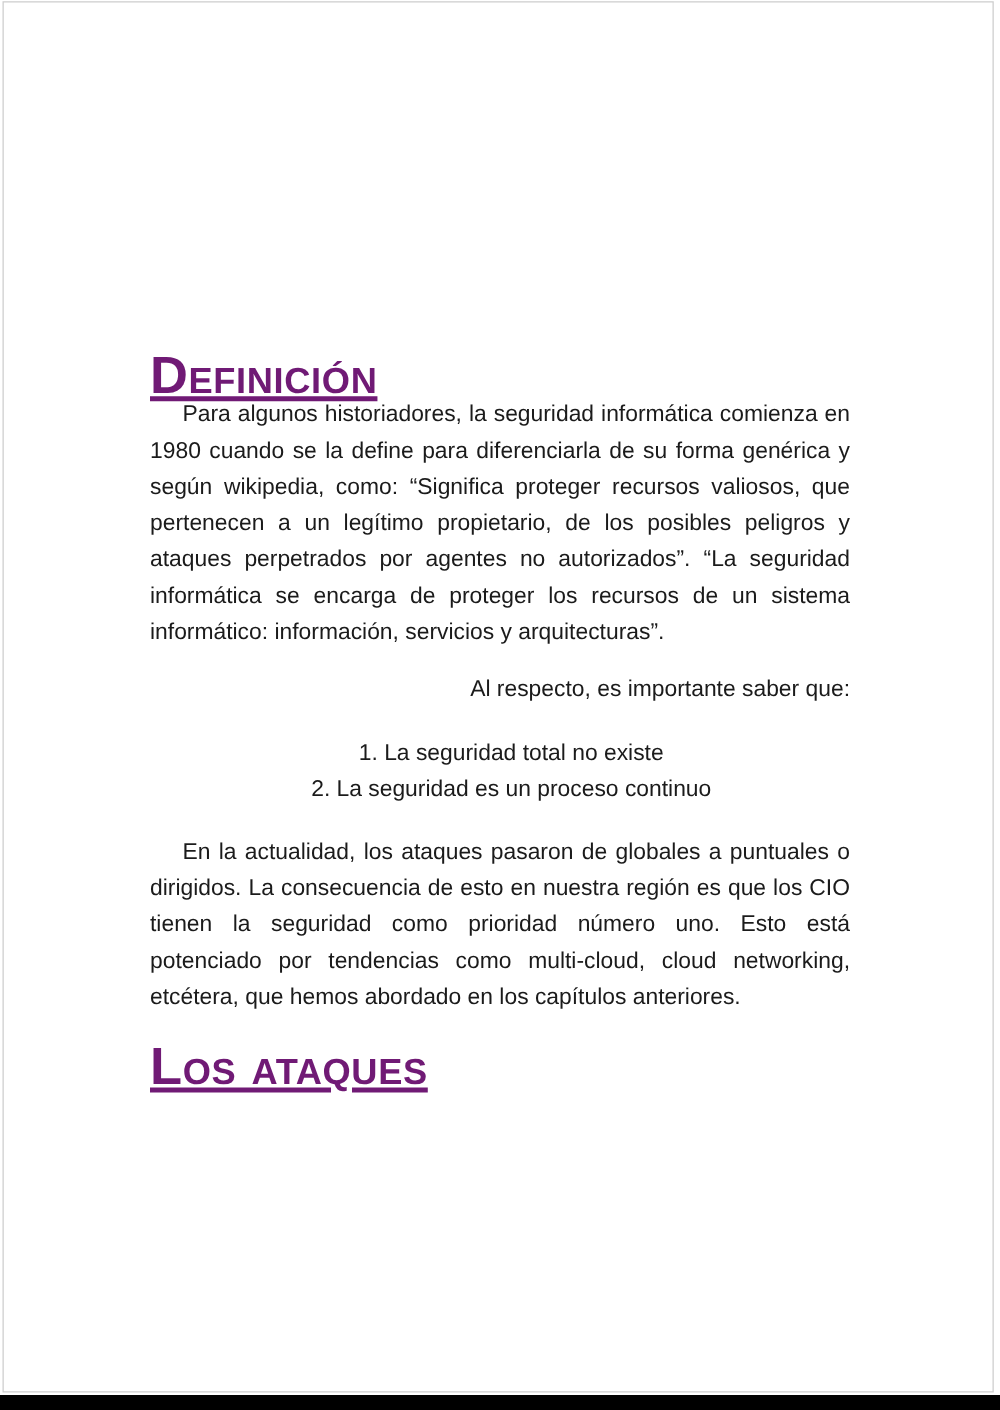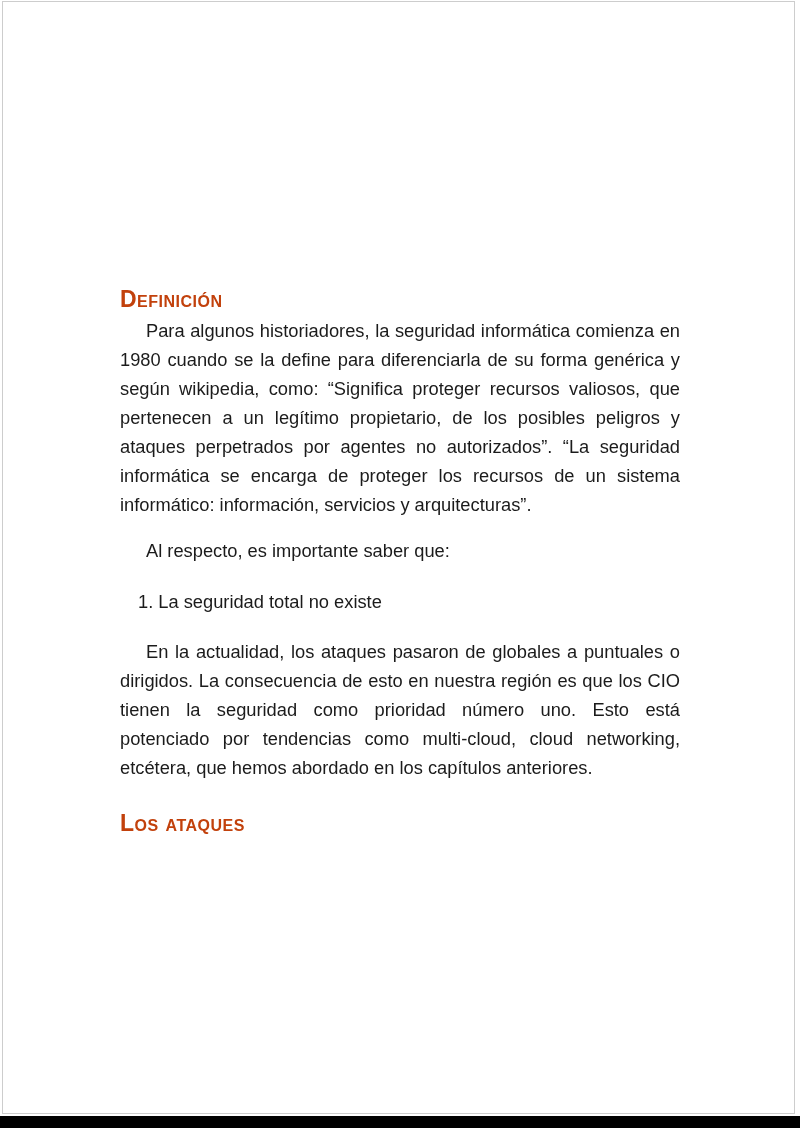--- a/index.html
+++ b/index.html
@@ -26,40 +26,42 @@
   }
   .content {
     margin-left: 117px;
     width: 560px;
     color: #1b1b1b;
     font-size: 18.3px;
   }
   .heading {
     font-weight: bold;
     font-variant: small-caps;
-    color: #c2410c;
-    font-size: 23px;
+    color: #701a75;
+    font-size: 42px;
     line-height: 33px;
     letter-spacing: 0.5px;
     margin: 0;
+    text-decoration: underline;
   }
   .h1 { margin-top: 281px; }
   .h2 { margin-top: 25px; }
   .para {
     margin: 0;
     line-height: 29px;
     text-align: justify;
     text-indent: 26px;
   }
   .p1 { }
-  .p2 { margin-top: 17px; text-align: left; }
+  .p2 { margin-top: 17px; text-align: right; }
   .p3 { margin-top: 21px; }
   .list {
     margin: 22px 0 0 18px;
     line-height: 29px;
+    text-align: center;
   }
   .list-item .num {
     margin-right: 5px;
   }
   .gap-bar {
     position: absolute;
     left: 0;
     top: 1116px;
     width: 800px;
     height: 12px;
@@ -75,20 +77,23 @@
     <h1 class="heading h1">Definición</h1>
 
     <p class="para p1">Para algunos historiadores, la seguridad informática comienza en 1980 cuando se la define para diferenciarla de su forma genérica y según wikipedia, como: “Significa proteger recursos valiosos, que pertenecen a un legítimo propietario, de los posibles peligros y ataques perpetrados por agentes no autorizados”. “La seguridad informática se encarga de proteger los recursos de un sistema informático: información, servicios y arquitecturas”.</p>
 
     <p class="para p2">Al respecto, es importante saber que:</p>
 
     <div class="list">
       <div class="list-item">
         <span class="num">1.</span><span>La seguridad total no existe</span>
       </div>
+      <div class="list-item">
+        <span class="num">2.</span><span>La seguridad es un proceso continuo</span>
+      </div>
     </div>
 
     <p class="para p3">En la actualidad, los ataques pasaron de globales a puntuales o dirigidos. La consecuencia de esto en nuestra región es que los CIO tienen la seguridad como prioridad número uno. Esto está potenciado por tendencias como multi-cloud, cloud networking, etcétera, que hemos abordado en los capítulos anteriores.</p>
 
     <h1 class="heading h2">Los ataques</h1>
 
   </div>
 </div>
 
 <div class="gap-bar"></div>

